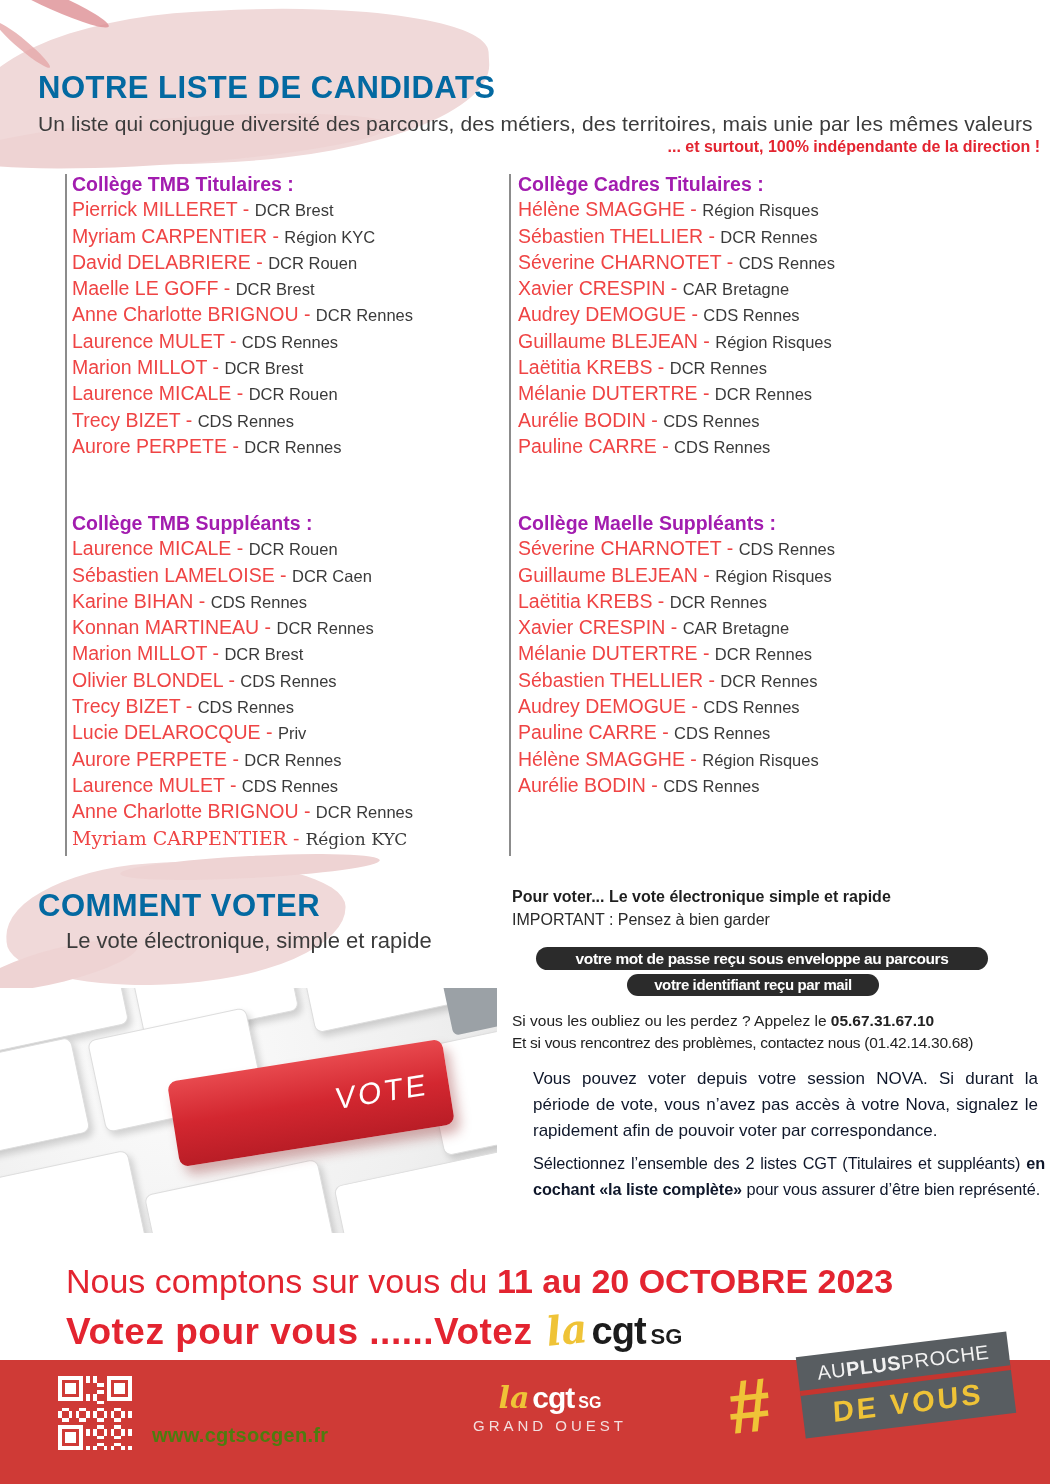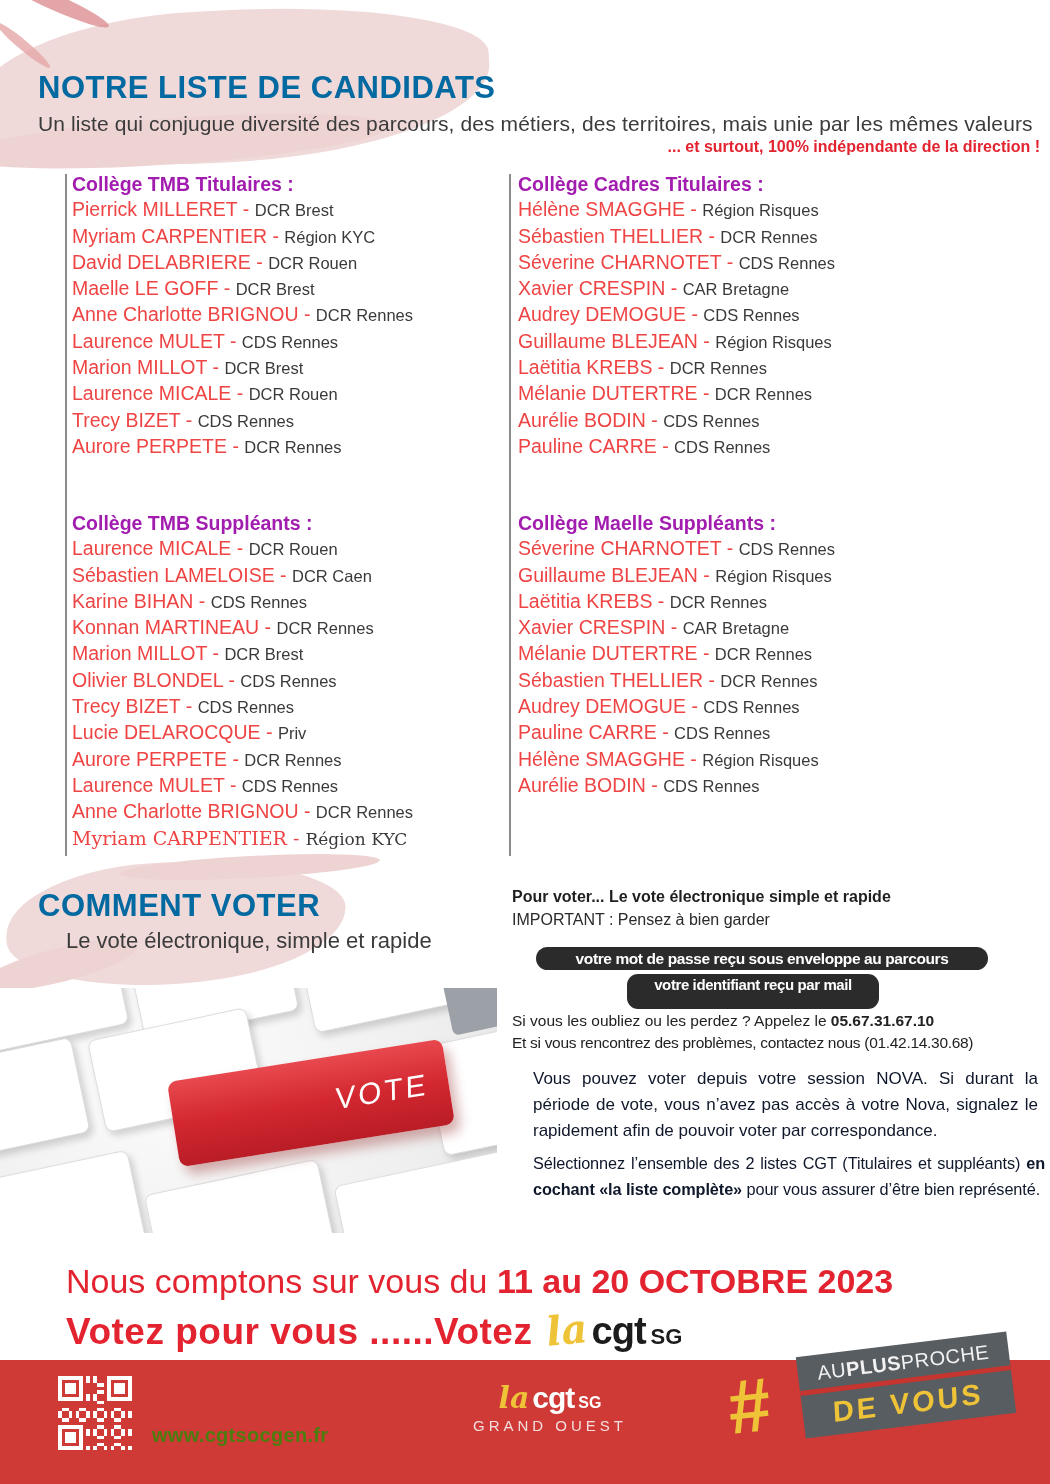--- a/index.html
+++ b/index.html
@@ -46,21 +46,21 @@
   .key-red{position:absolute;left:172px;top:72px;width:258px;height:86px;border-radius:9px;
            transform:rotate(-9deg);background:linear-gradient(180deg,#e8494e 0%,#d32730 50%,#b91d26 100%);
            box-shadow:5px 9px 12px rgba(140,30,30,.35);display:flex;align-items:center;justify-content:flex-end;padding-right:20px;}
   .key-red .vlabel{color:#fff;font-size:30px;letter-spacing:3px;transform:skewX(-8deg);font-weight:400;}
 
   
   .r-bold{left:512px;top:888px;font-size:16px;font-weight:700;color:#1f1f1f;}
   .r-imp{left:512px;top:911px;font-size:16px;color:#2a2a2a;}
   .banner{background:#2b2b2b;color:#fff;font-weight:700;text-align:center;border-radius:12px;letter-spacing:-.4px;}
   .banner1{left:536px;top:947px;width:452px;height:23px;font-size:15.5px;line-height:23px;}
-  .banner2{left:627px;top:974px;width:252px;height:35px;font-size:15px;line-height:22px;border-radius:11px;}
+  .banner2{left:627px;top:974px;width:252px;height:22px;font-size:15px;line-height:22px;border-radius:11px;}
   .ph1{left:512px;top:1012px;font-size:15.5px;color:#222;}
   .ph2{left:512px;top:1034px;font-size:15.5px;color:#222;letter-spacing:-.3px;}
   .para{text-align:justify;color:#0f172a;margin-left:21px;}
   .para1{left:512px;top:1066px;width:505px;font-size:17px;line-height:26px;}
   .para2{left:512px;top:1150px;width:512px;font-size:16.3px;line-height:26px;letter-spacing:-.1px;}
 
   
   .cta1{left:66px;top:1262px;font-size:34px;color:#e32430;white-space:nowrap;}
   .cta1 .cta-reg{font-weight:500;} .cta1 .cta-bold{font-weight:800;}
   .cta2{left:66px;top:1306px;white-space:nowrap;display:flex;align-items:baseline;}

